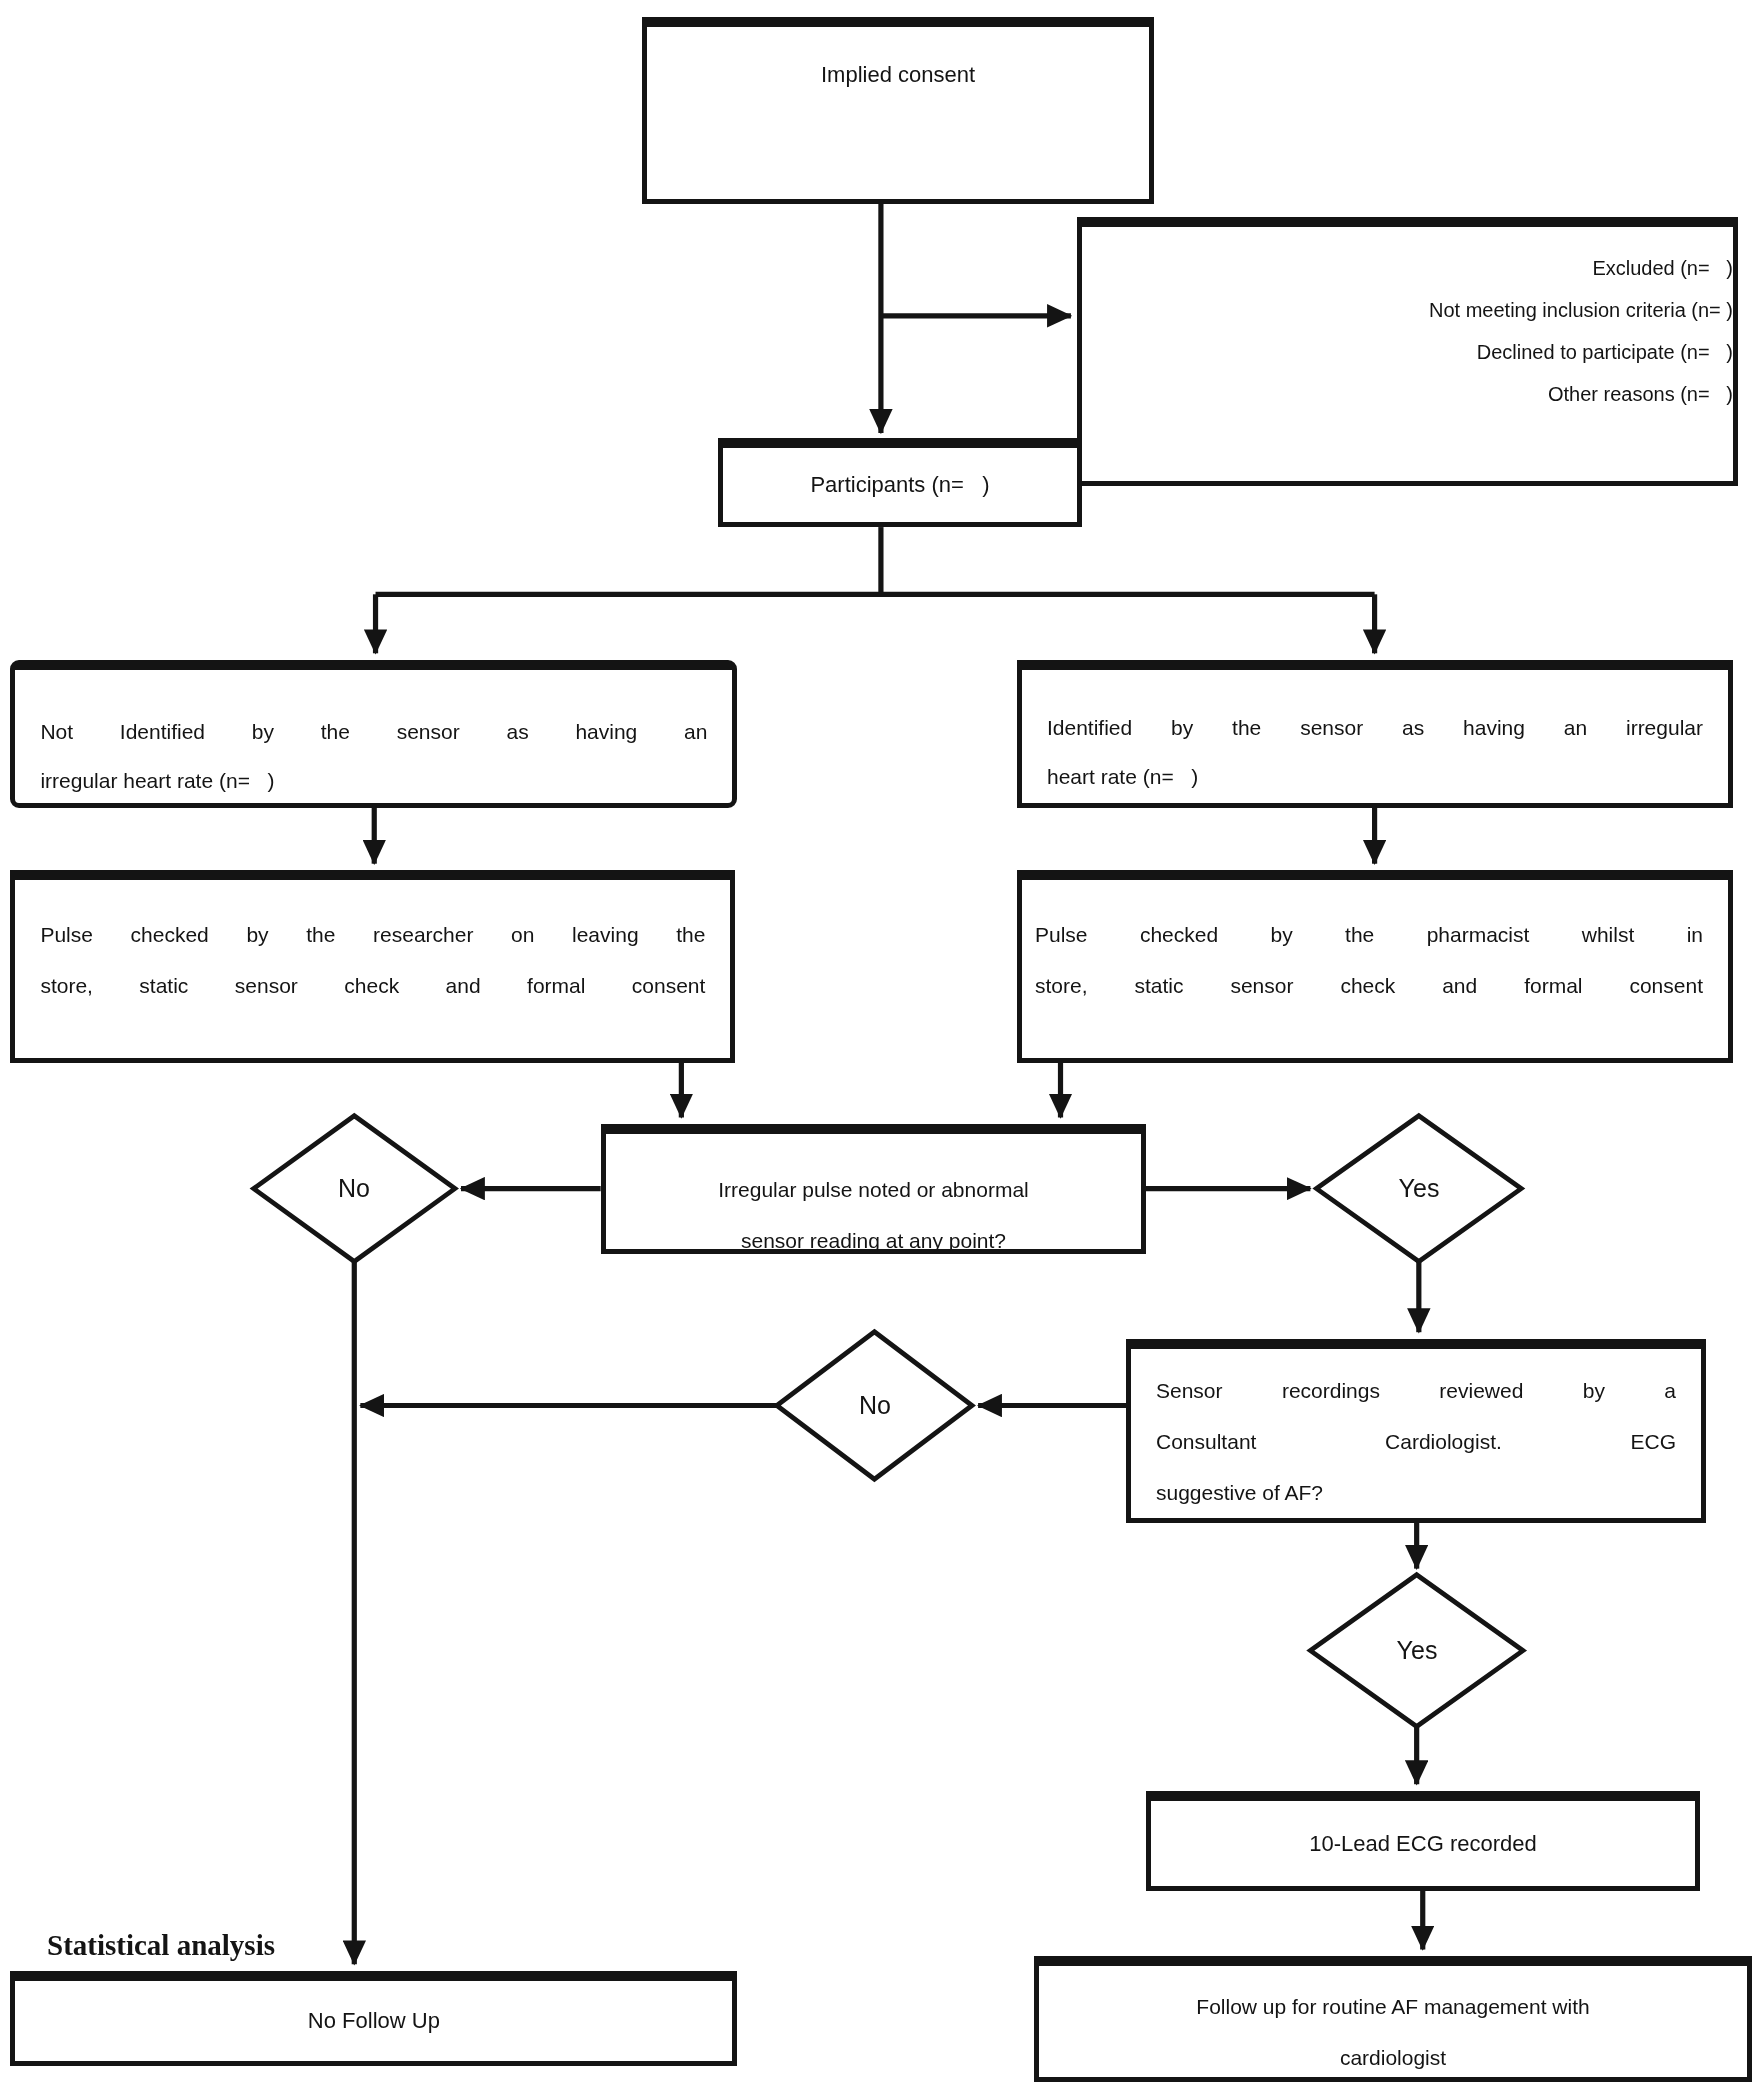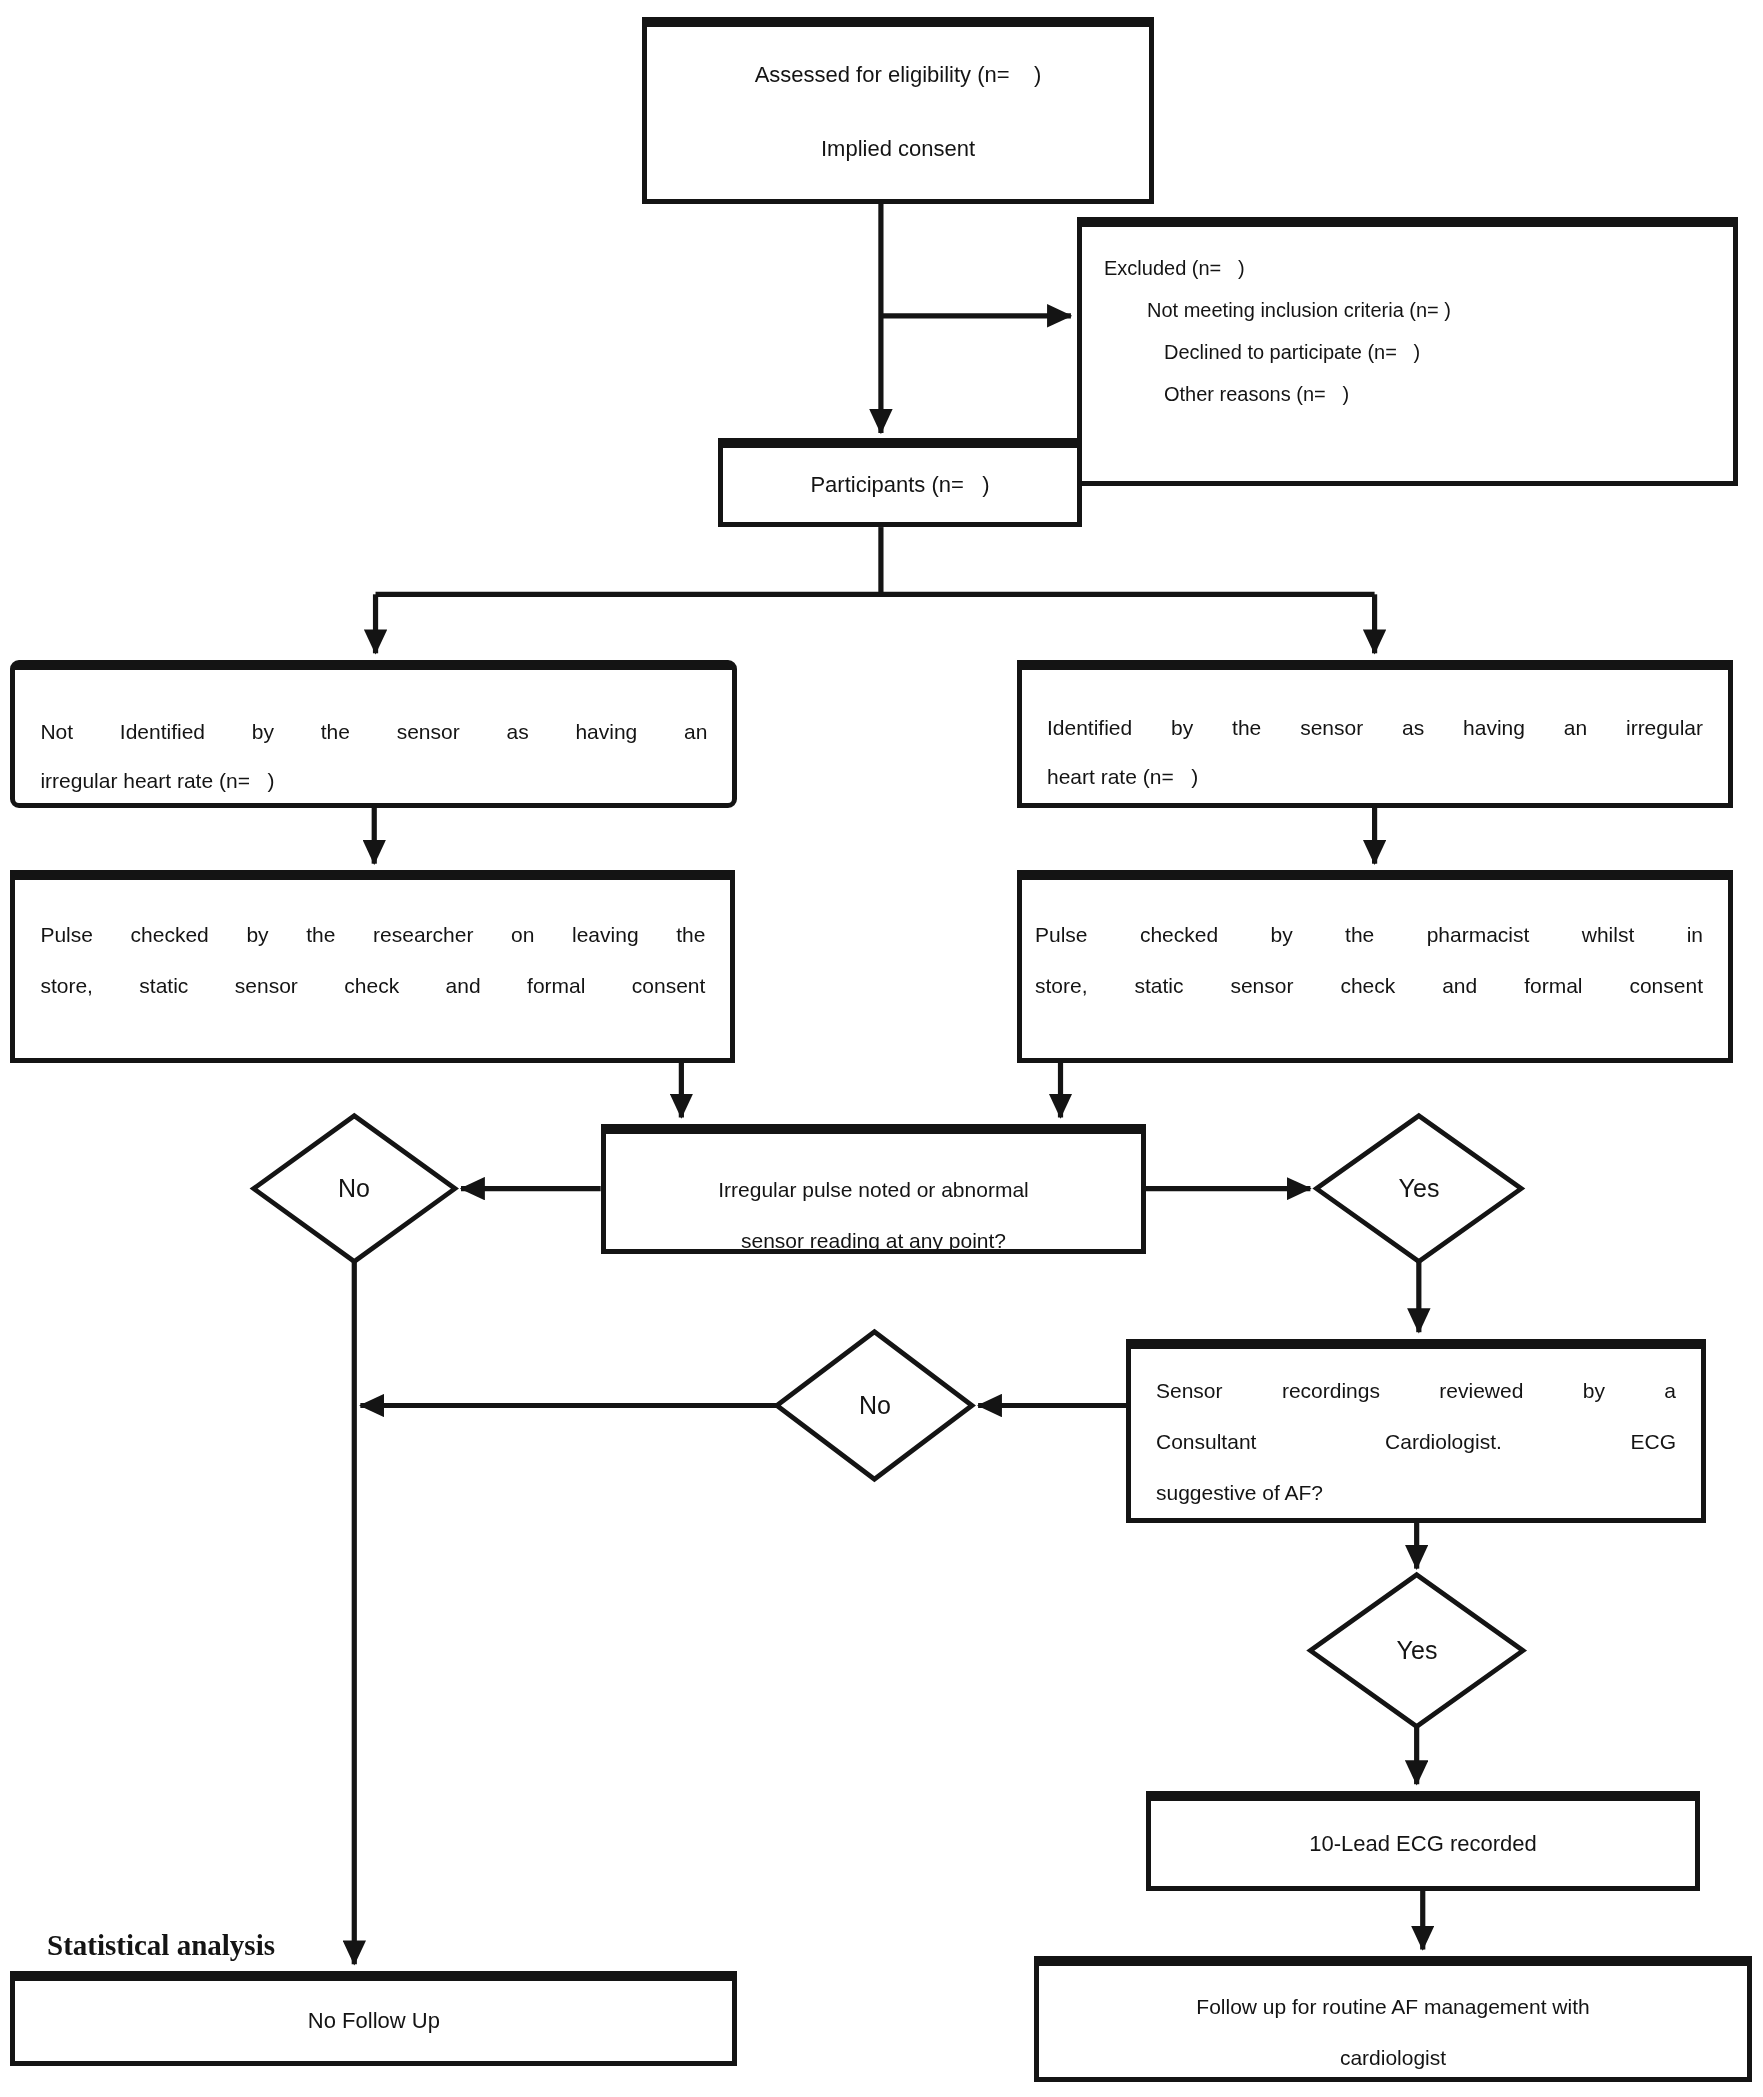--- a/index.html
+++ b/index.html
@@ -23,21 +23,21 @@
   .j{text-align:justify;text-align-last:justify;}
   .l{text-align:left;}
   .c{text-align:center;text-align-last:center;}
   .flexc{display:flex;align-items:center;justify-content:center;text-align:center;}
 
   
   #node-assessed{left:642px;top:17.4px;width:512px;height:187px;padding-top:11px;font-size:22px;}
   #node-assessed .line{height:74px;line-height:74px;}
 
   #node-excluded{left:1077px;top:217px;width:661px;height:269px;padding-top:19.5px;font-size:20px;}
-  #node-excluded .line{height:42px;line-height:42px;}
+  #node-excluded .line{height:42px;line-height:42px;text-align:right;}
   .ind0{padding-left:22px;}
   .ind1{padding-left:65px;}
   .ind2{padding-left:82px;}
 
   #node-participants{left:718px;top:438px;width:364px;height:89px;font-size:22px;}
 
   #node-not-identified{left:10.4px;top:660px;width:727px;height:148px;padding:37px 25px 0 25px;font-size:21px;border-radius:9px;}
   #node-not-identified .line{height:49px;line-height:49px;}
 
   #node-identified{left:1017px;top:660px;width:716px;height:148px;padding:33px 25px 0 25px;font-size:21px;}
@@ -110,21 +110,20 @@
     <path d="M3265,3980 V4113" stroke="#141414" stroke-width="12" fill="none" marker-end="url(#arrowhead)"></path>
     <path d="M3279,4357 V4494" stroke="#141414" stroke-width="12" fill="none" marker-end="url(#arrowhead)"></path>
 
     <polygon points="816,2572 1048,2740 816,2908 584,2740" fill="#ffffff" stroke="#141414" stroke-width="11"></polygon>
     <polygon points="3270,2572 3506,2740 3270,2908 3034,2740" fill="#ffffff" stroke="#141414" stroke-width="11"></polygon>
     <polygon points="2015,3070 2240,3240 2015,3410 1790,3240" fill="#ffffff" stroke="#141414" stroke-width="11"></polygon>
     <polygon points="3265,3630 3510,3805 3265,3980 3020,3805" fill="#ffffff" stroke="#141414" stroke-width="11"></polygon>
   </svg>
 
   <div class="box" id="node-assessed">
-    <span class="line c">Assessed for eligibility (n=&nbsp;&nbsp;&nbsp;&nbsp;)</span>
     <span class="line c">Implied consent</span>
   </div>
 
   <div class="box" id="node-excluded">
     <span class="line l ind0">Excluded (n=&nbsp;&nbsp;&nbsp;)</span>
     <span class="line l ind1">Not meeting inclusion criteria (n=&nbsp;)</span>
     <span class="line l ind2">Declined to participate (n=&nbsp;&nbsp;&nbsp;)</span>
     <span class="line l ind2">Other reasons (n=&nbsp;&nbsp;&nbsp;)</span>
   </div>
 

